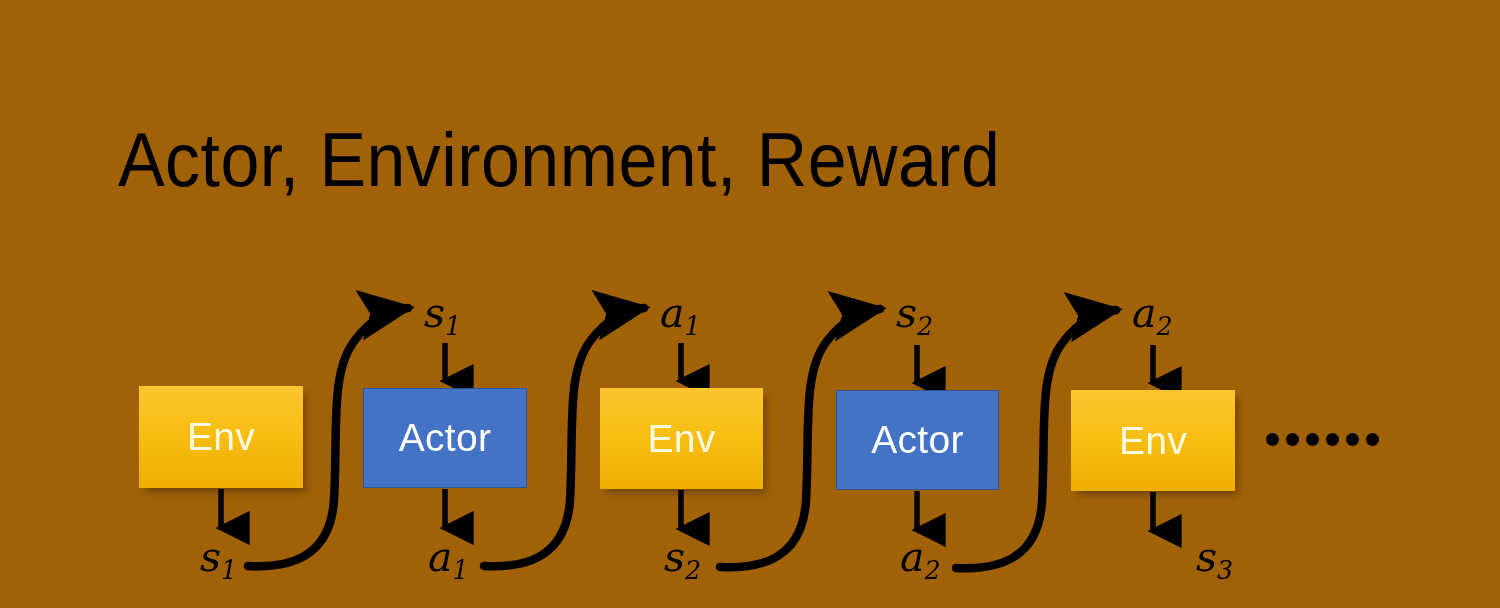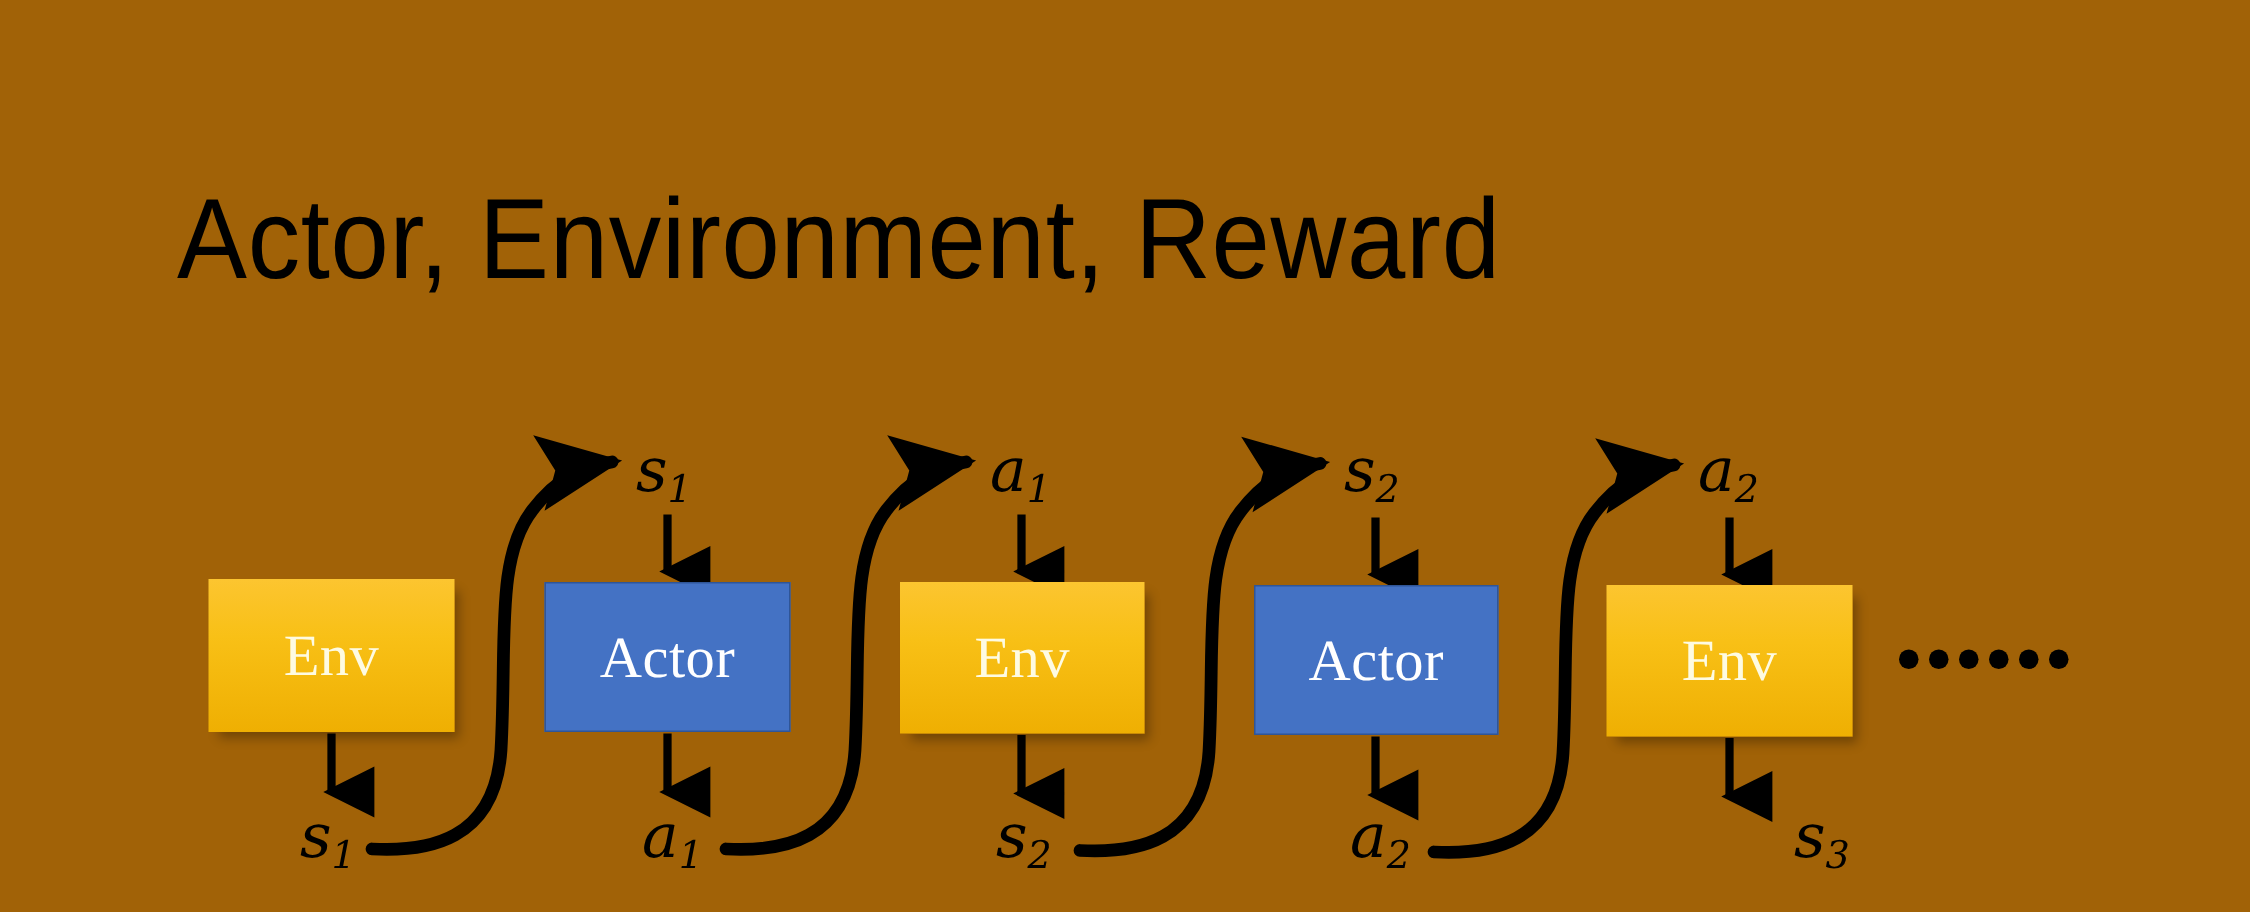--- a/index.html
+++ b/index.html
@@ -37,21 +37,21 @@
     top: 0;
     width: 1500px;
     height: 608px;
   }
   .node-box {
     position: absolute;
     display: flex;
     align-items: center;
     justify-content: center;
     box-sizing: border-box;
-    font-family: Liberation Serif, serif;
+    font-family: Liberation Sans, sans-serif;
     font-weight: 400;
     font-size: 39px;
     letter-spacing: 0.3px;
   }
   .node-env {
     background: linear-gradient(to bottom, #FCC530 0%, #F8C016 38%, #EFAF02 100%);
     color: #FEFBE2;
     box-shadow: 5px 6px 7px -2px rgba(0,0,0,0.30);
   }
   .node-actor {

